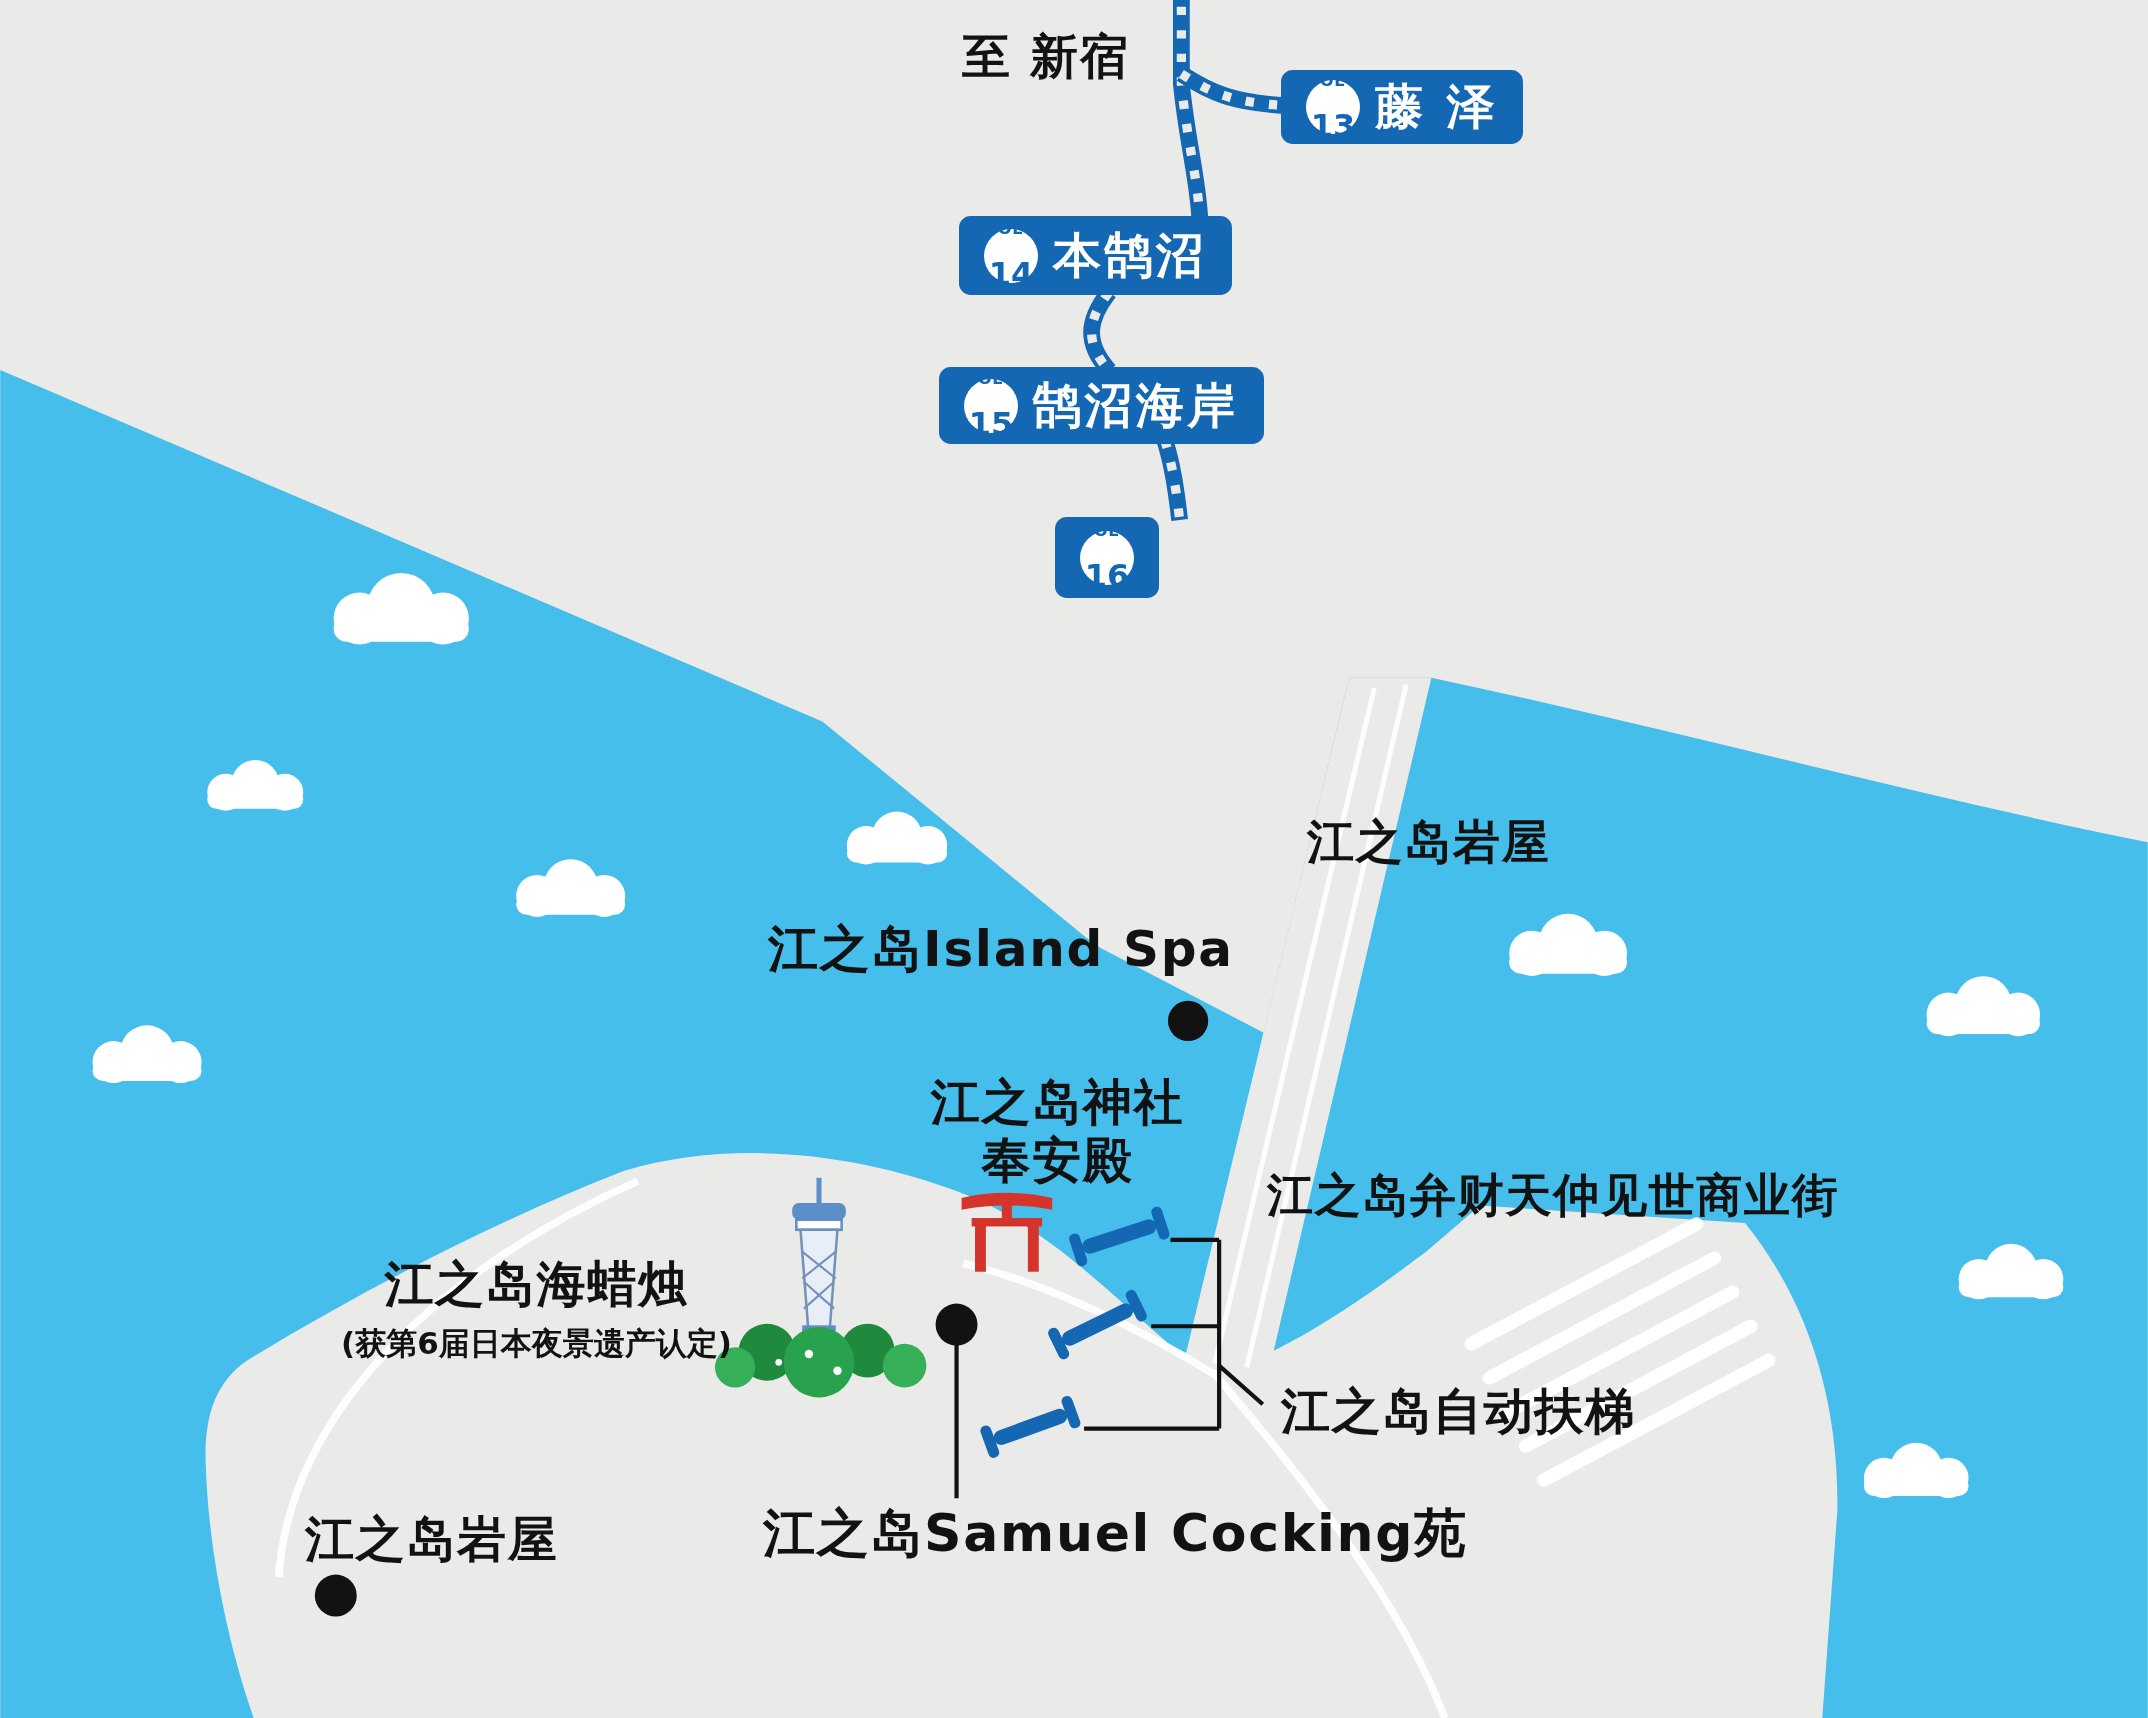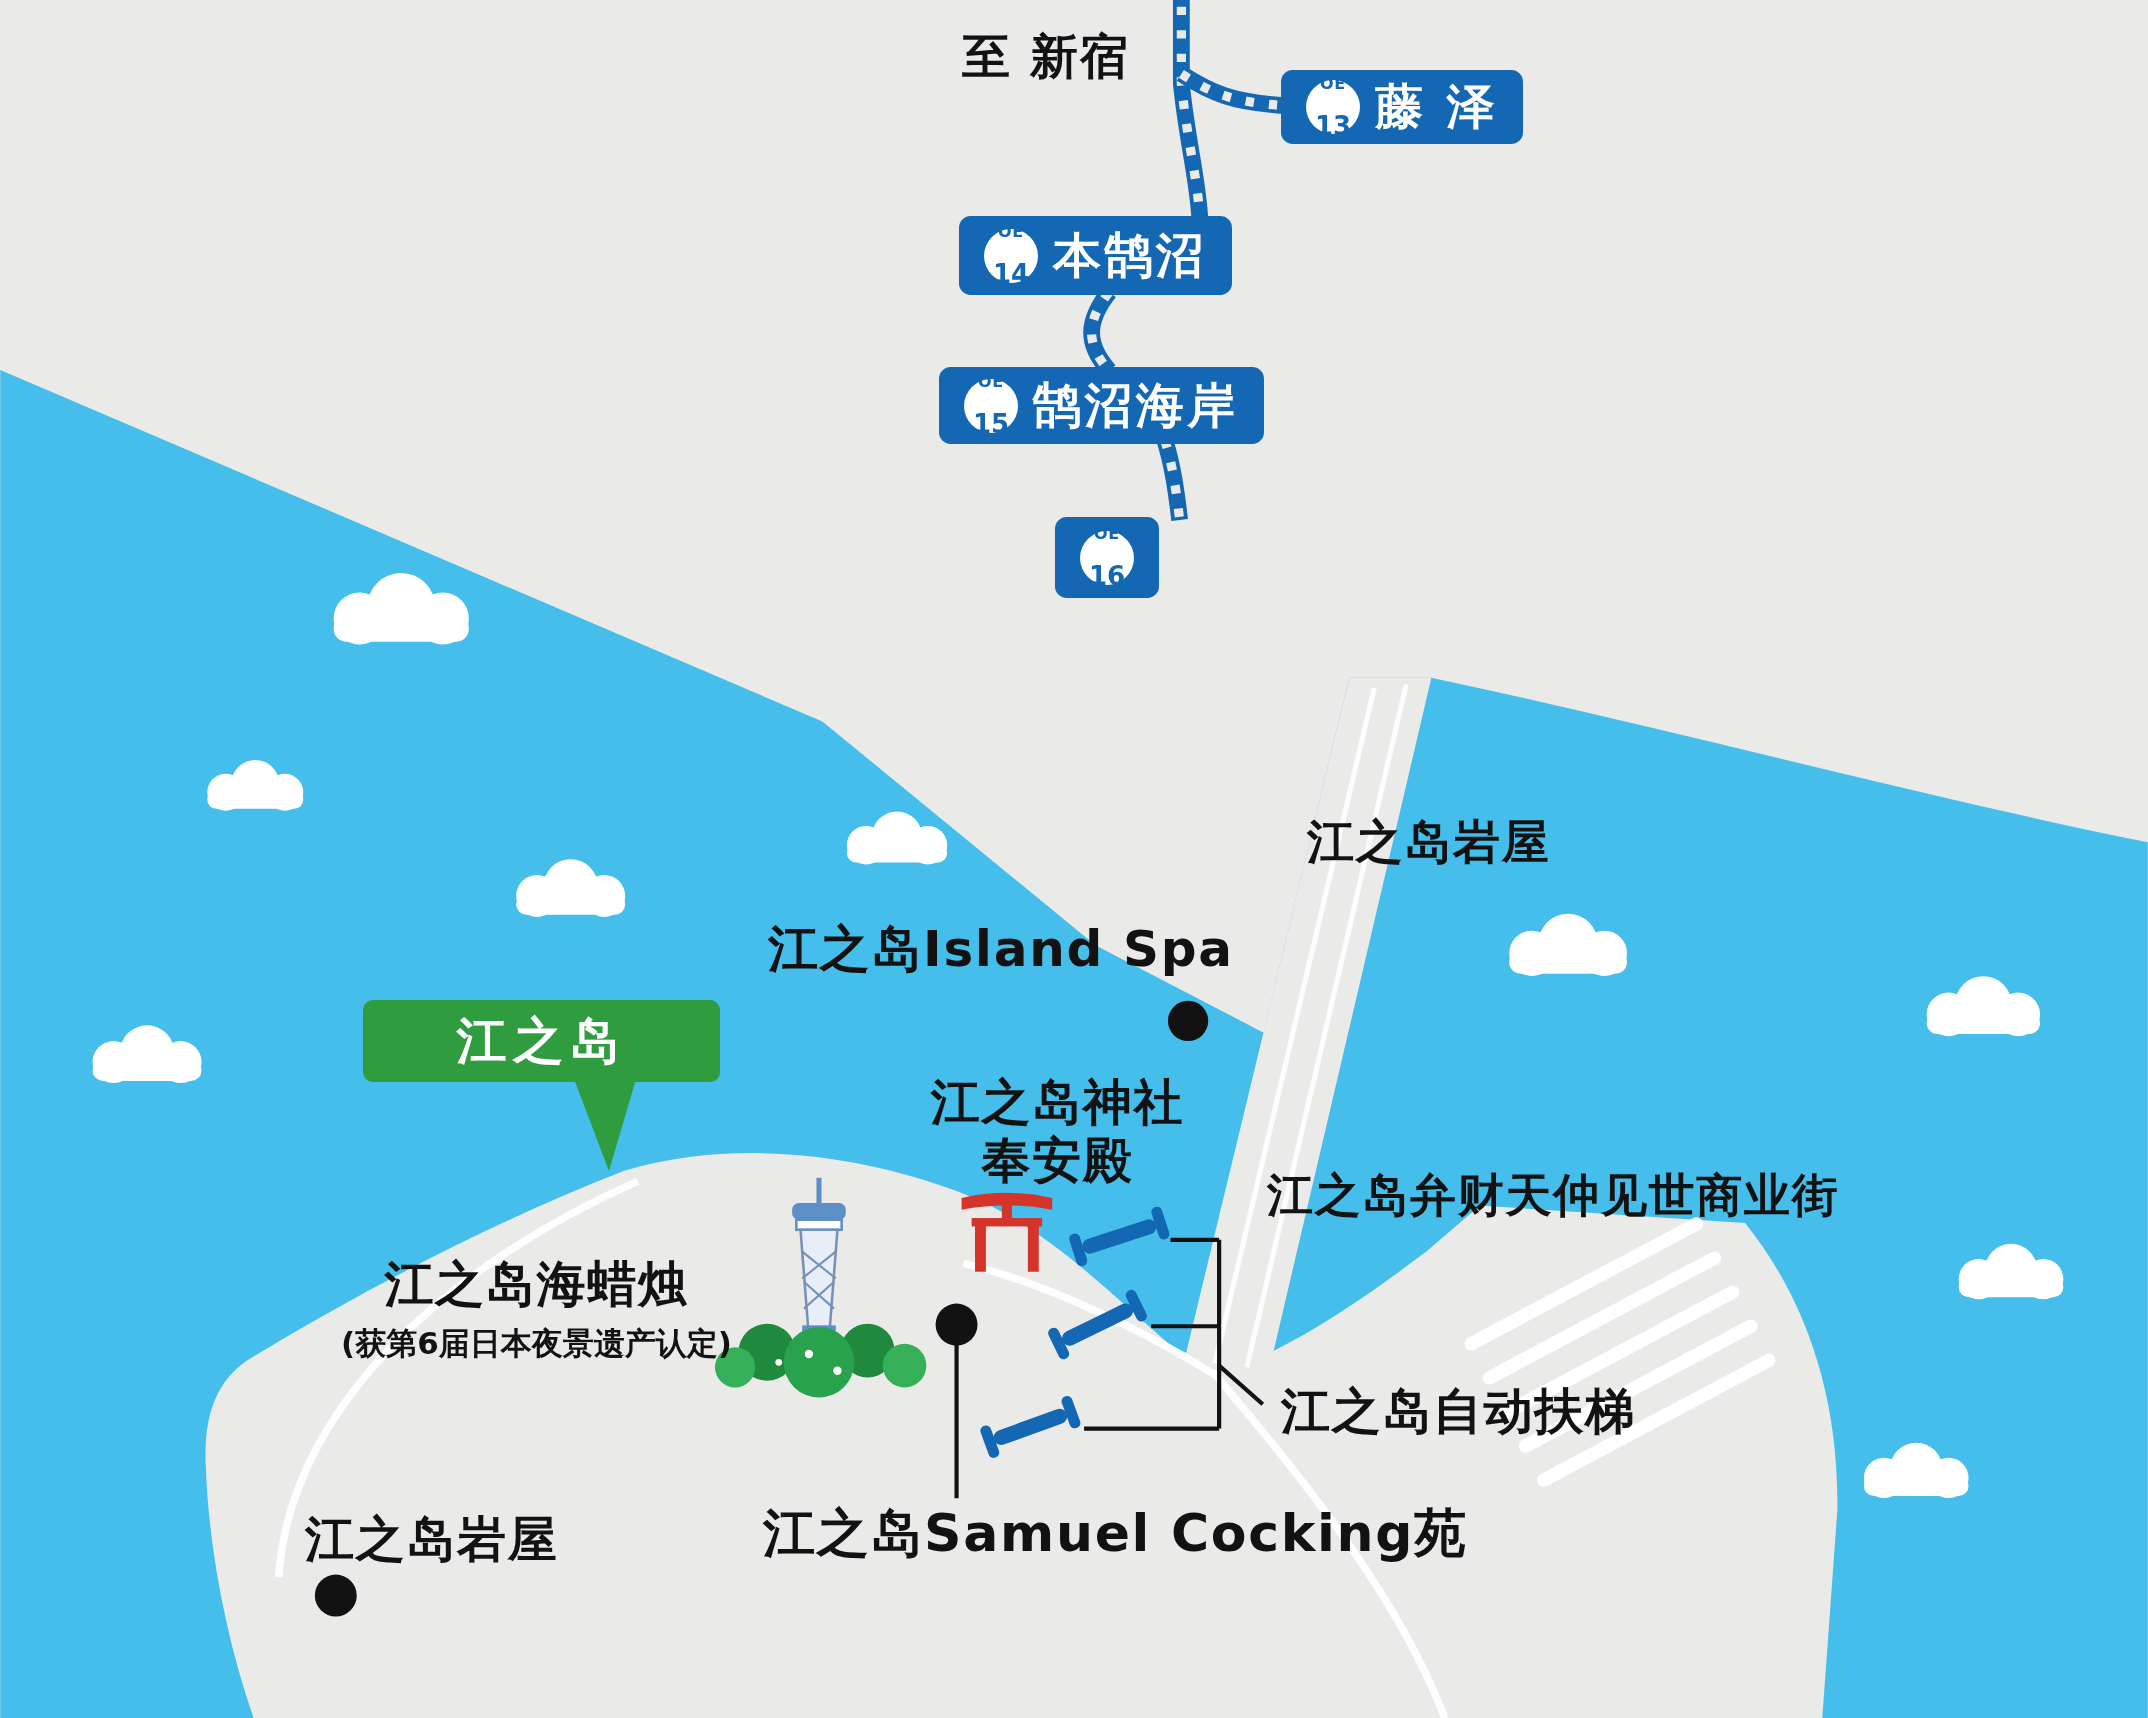--- a/index.html
+++ b/index.html
@@ -2,21 +2,21 @@
 <html style="font-size:13.4px"><head>
 <meta charset="utf-8">
 <style>
   html,body{margin:0;padding:0;}
   body{font-family:"DejaVu Sans","Liberation Sans",sans-serif;}
   .stage{position:relative;width:2148px;height:1718px;overflow:hidden;background:#EAEAE8;}
   .stage svg.bg{position:absolute;left:0;top:0;display:block;}
   .station{position:absolute;display:flex;align-items:center;gap:15px;background:#1467B2;border-radius:11.7px;padding:0 25px;color:#fff;font-weight:bold;box-sizing:border-box;}
   .st-circle{flex:0 0 auto;width:54px;height:54px;background:#fff;border-radius:50%;color:#1467B2;display:flex;flex-direction:column;align-items:center;justify-content:center;line-height:0.95;}
   .st-code{font-size:16px;font-weight:bold;letter-spacing:0.8px;}
-  .st-num{font-size:26px;font-weight:bold;margin-top:23px;}
+  .st-num{font-size:32px;font-weight:bold;margin-top:23px;}
   .st-name{font-size:48px;letter-spacing:3.4px;}
   .callout{position:absolute;left:363px;top:1000px;width:357px;height:82px;background:#2E9C3F;border-radius:10px;display:flex;align-items:center;justify-content:center;color:#fff;font-size:50px;font-weight:bold;letter-spacing:6.7px;}
   .callout .tail{position:absolute;top:79px;left:211px;width:0;height:0;border-left:35px solid transparent;border-right:27px solid transparent;border-top:92px solid #2E9C3F;}
   .lbl{position:absolute;font-weight:bold;color:#121212;white-space:nowrap;letter-spacing:1.7px;}
   .lbl.center{text-align:center;white-space:normal;}
   .note{display:block;font-size:31px;letter-spacing:0;margin-top:5px;}
 </style>
 </head>
 <body>
 
@@ -167,24 +167,20 @@
     <span class="st-name">鹄沼海岸</span>
   </div>
 
   <div class="station" style="left:1055px;top:517px;height:81px;">
     <span class="st-circle">
       <span class="st-code">OE</span>
       <span class="st-num">16</span>
     </span>
   </div>
 
-  <div class="callout">
-    <span>江之岛</span>
-    <span class="tail"></span>
-  </div>
 
   <div class="lbl" style="left:1307px;top:811px;font-size:47px;">江之岛岩屋</div>
 
   <div class="lbl" style="left:768px;top:916px;font-size:50px;text-align:center;">江之岛Island Spa</div>
 
   <div class="lbl center" style="left:856px;top:1074px;width:403px;font-size:49px;line-height:1.18;">
     <span style="display:block;">江之岛神社</span>
     <span style="display:block;">奉安殿</span>
   </div>
 

